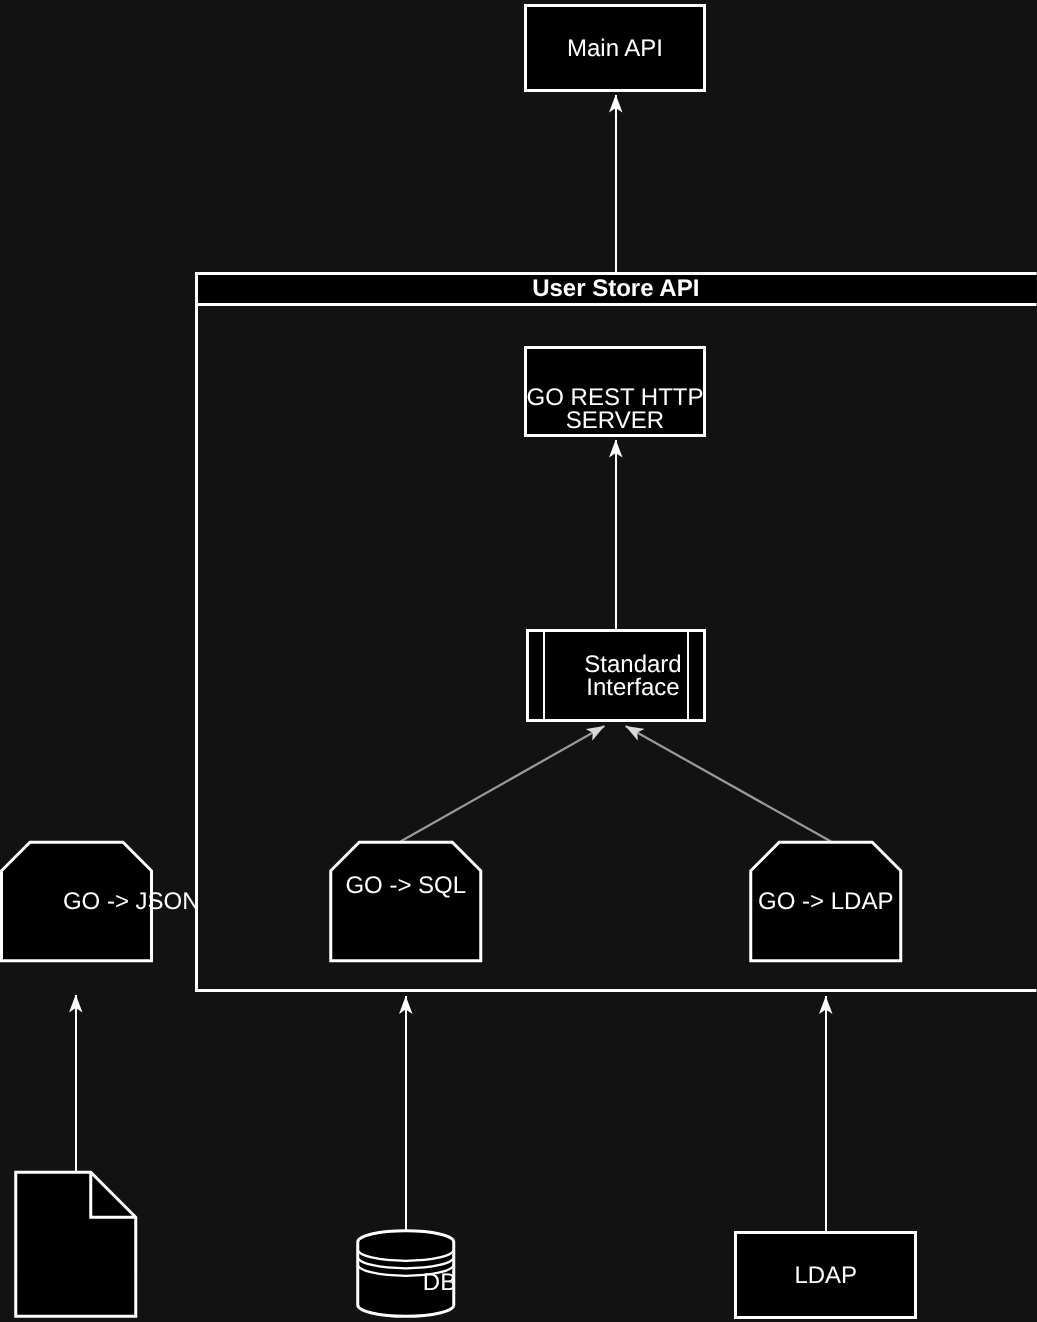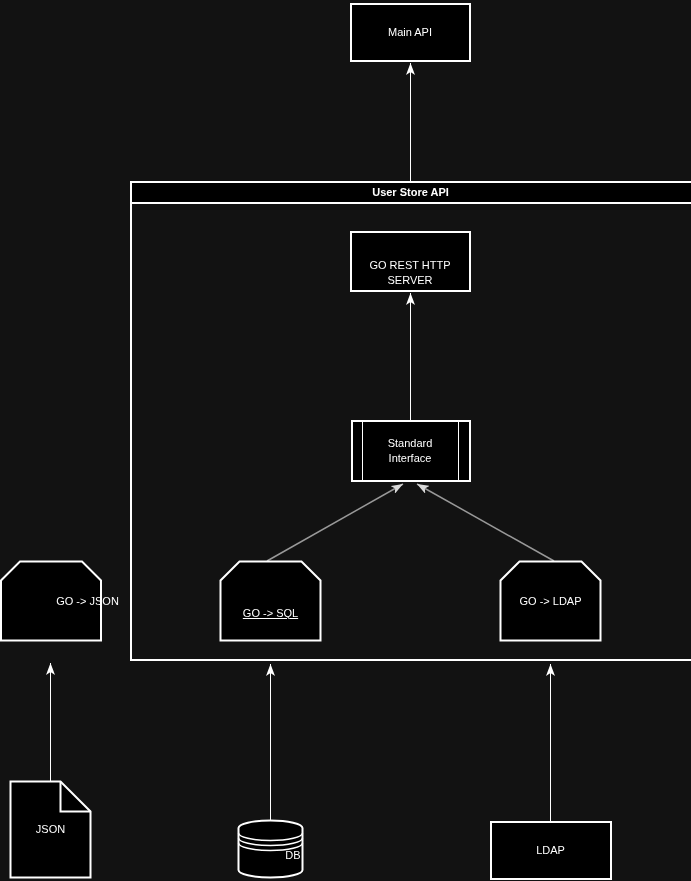--- a/index.html
+++ b/index.html
@@ -10,21 +10,21 @@
     font-family:"Liberation Sans", sans-serif;
     position:relative;
   }
   .stage{position:absolute;inset:0;width:691px;height:881px;}
   svg.diagram{position:absolute;left:0;top:0;}
   .lbl{
     position:absolute;
     display:flex;align-items:center;justify-content:center;
     text-align:center;
     color:#ffffff;
-    font-size:11px;
+    font-size:16px;
     line-height:15px;
     white-space:pre-line;
     pointer-events:none;
   }
   .lbl.bold{font-weight:bold;}
   .crisp{shape-rendering:crispEdges;}
 </style>
 </head>
 <body>
 
@@ -87,28 +87,27 @@
     <rect class="crisp" x="490.5" y="821.5" width="120" height="57" fill="#000000" stroke="#ffffff" stroke-width="2"></rect>
   </svg>
 
   <div class="lbl" style="left:350px;top:3px;width:120px;height:58px;">Main API</div>
 
   <div class="lbl bold" style="left:130px;top:181px;width:561px;height:23px;">User Store API</div>
 
   <div class="lbl" style="left:350px;top:231px;width:120px;height:60px;margin-top:12px;">GO REST HTTP
 SERVER</div>
 
-  <div class="lbl" style="left:362px;top:420px;width:96px;height:61px;">Standard
+  <div class="lbl" style="left:374px;top:420px;width:96px;height:61px;">Standard
 Interface</div>
 
   <div class="lbl" style="left:0px;top:561px;width:101px;height:80px;margin-left:37px;">GO -&gt; JSON</div>
 
-  <div class="lbl" style="left:220px;top:561px;width:101px;height:104px;text-decoration:underline;">GO -&gt; SQL</div>
+  <div class="lbl" style="left:220px;top:538px;width:101px;height:104px;">GO -&gt; SQL</div>
 
   <div class="lbl" style="left:500px;top:561px;width:101px;height:80px;">GO -&gt; LDAP</div>
 
-  <div class="lbl" style="left:10px;top:781px;width:81px;height:97px;">JSON</div>
 
   <div class="lbl" style="left:238px;top:836px;width:64px;height:38px;margin-left:23px;">DB</div>
 
   <div class="lbl" style="left:490px;top:821px;width:121px;height:58px;border-radius:20px;">LDAP</div>
 
 </div>
 
 </body></html>

